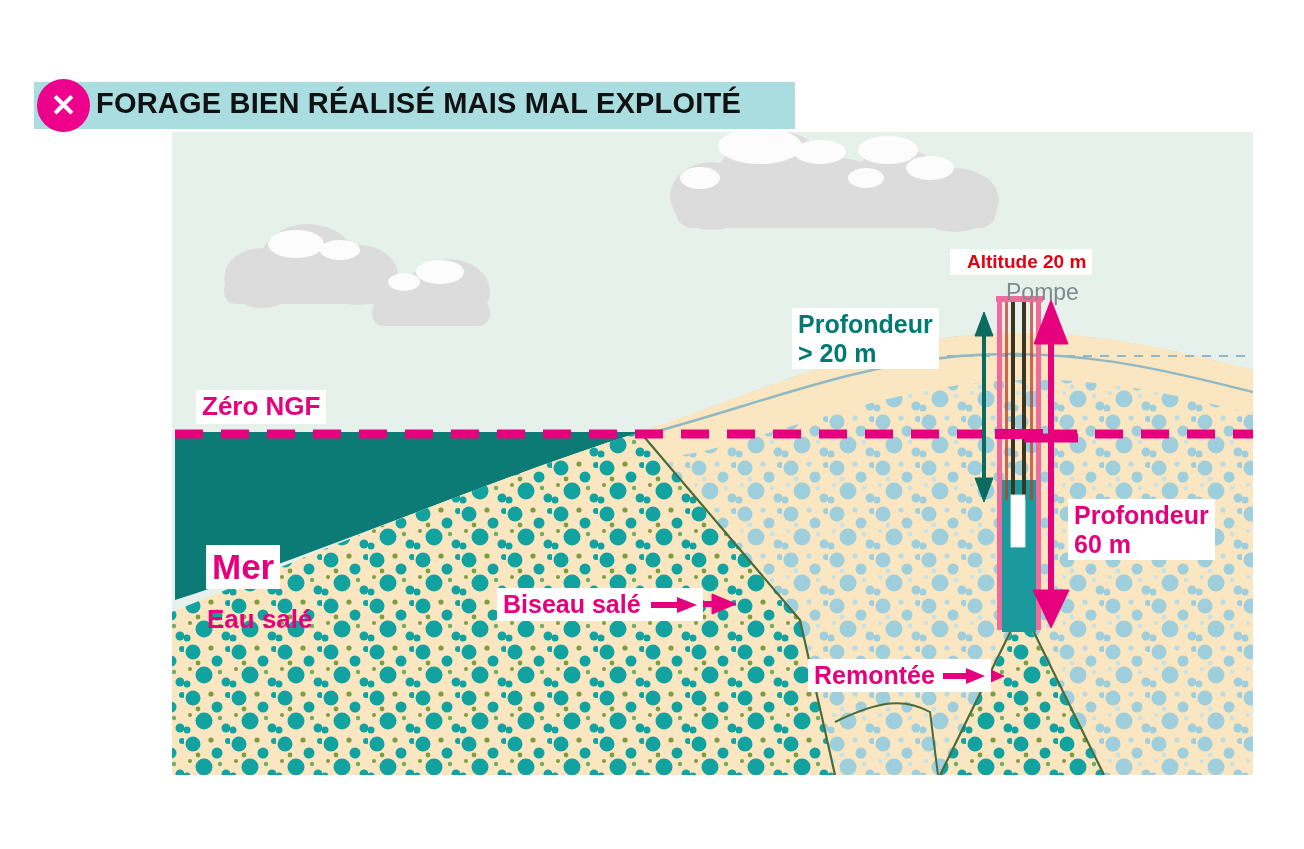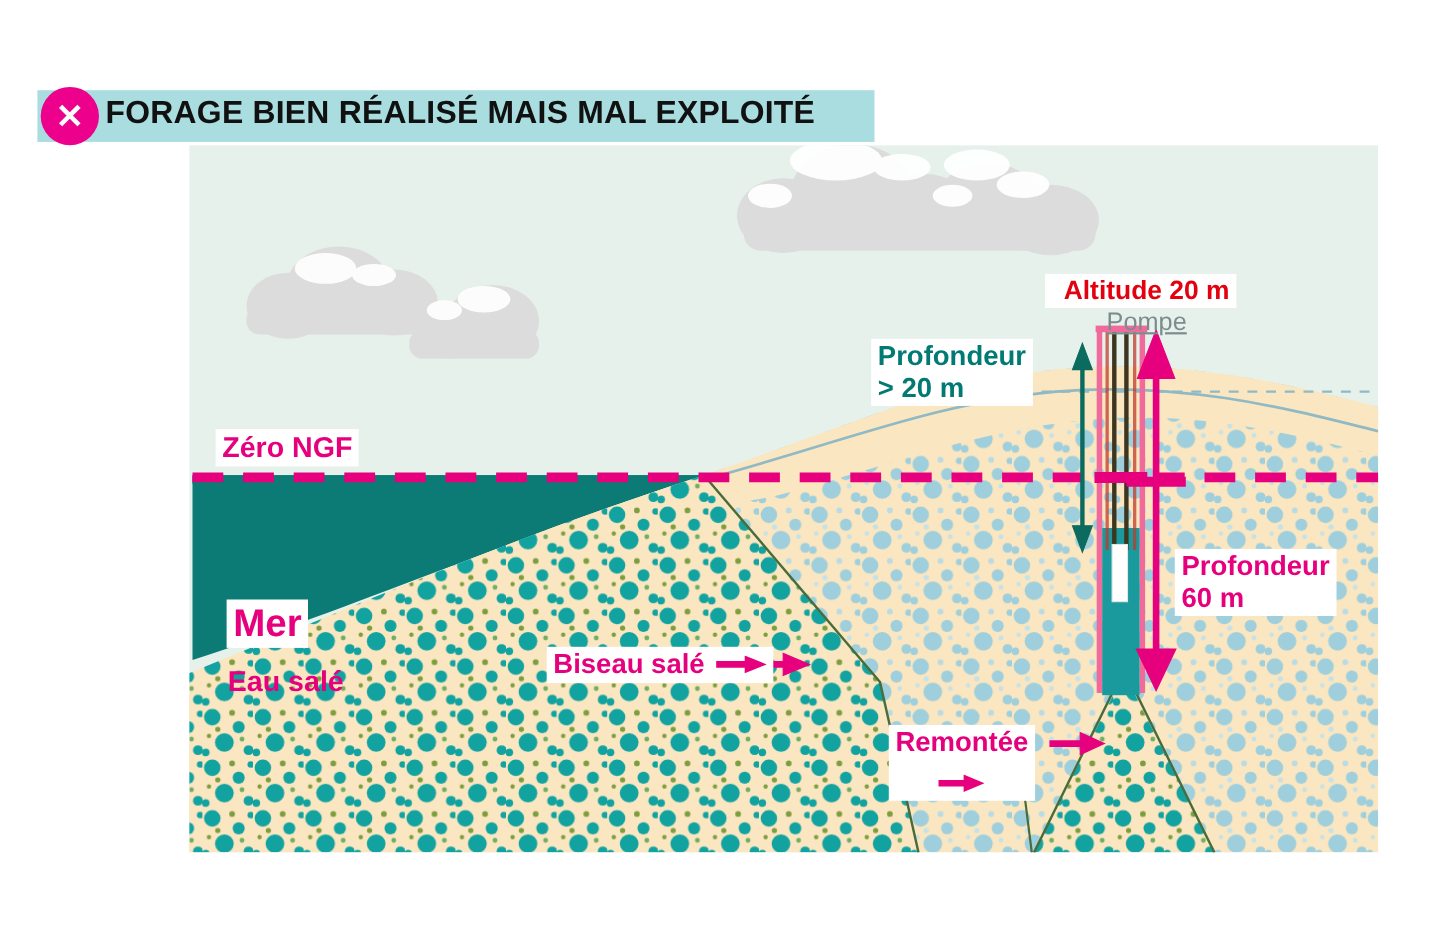--- a/index.html
+++ b/index.html
@@ -29,33 +29,33 @@
     color:#ffffff;font-size:31px;font-weight:bold;line-height:1;
     z-index:4;
   }
 
   
   .lbl{position:absolute;font-weight:bold;white-space:nowrap;line-height:1.14;z-index:30;}
   .lbl.box{background:#ffffff;padding:2px 6px;}
   .pink{color:#e6007e;}
   .red{color:#e3000f;}
   .teal{color:#007a72;}
-  .grey{color:#7c8c8c;text-decoration:underline;}
+  .grey{color:#7c8c8c;}
 
   #lbl-zero{left:196px;top:390px;font-size:26px;text-align:center;}
   #lbl-mer{left:206px;top:545px;font-size:35px;}
   #lbl-eau-salee{left:207px;top:605px;font-size:26px;}
   #lbl-biseau{left:497px;top:588px;font-size:25px;display:flex;align-items:flex-end;gap:10px;}
   #lbl-eau-douce{left:789px;top:470px;font-size:25px;}
   #lbl-profondeur20{left:792px;top:308px;font-size:25px;}
-  #lbl-altitude{left:950px;top:249px;font-size:24px;padding-left:17px;}
+  #lbl-altitude{left:950px;top:249px;font-size:19px;padding-left:17px;}
   #lbl-pompe{left:1006px;top:279px;font-size:23px;font-weight:normal;}
   #lbl-profondeur60{left:1068px;top:499px;font-size:25px;}
   #lbl-remontee{left:808px;top:659px;font-size:25px;}
-  #lbl-remontee .l1{display:flex;align-items:center;gap:8px;flex-direction:column;}
+  #lbl-remontee .l1{display:flex;gap:8px;}
 
   .arrow-gl{display:inline-block;}
 </style>
 </head>
 <body>
 
 <div id="stage">
 
   <svg id="scene" width="1304" height="849" viewBox="0 0 1304 849" style="position:absolute;left:0;top:0;">
     <defs>

